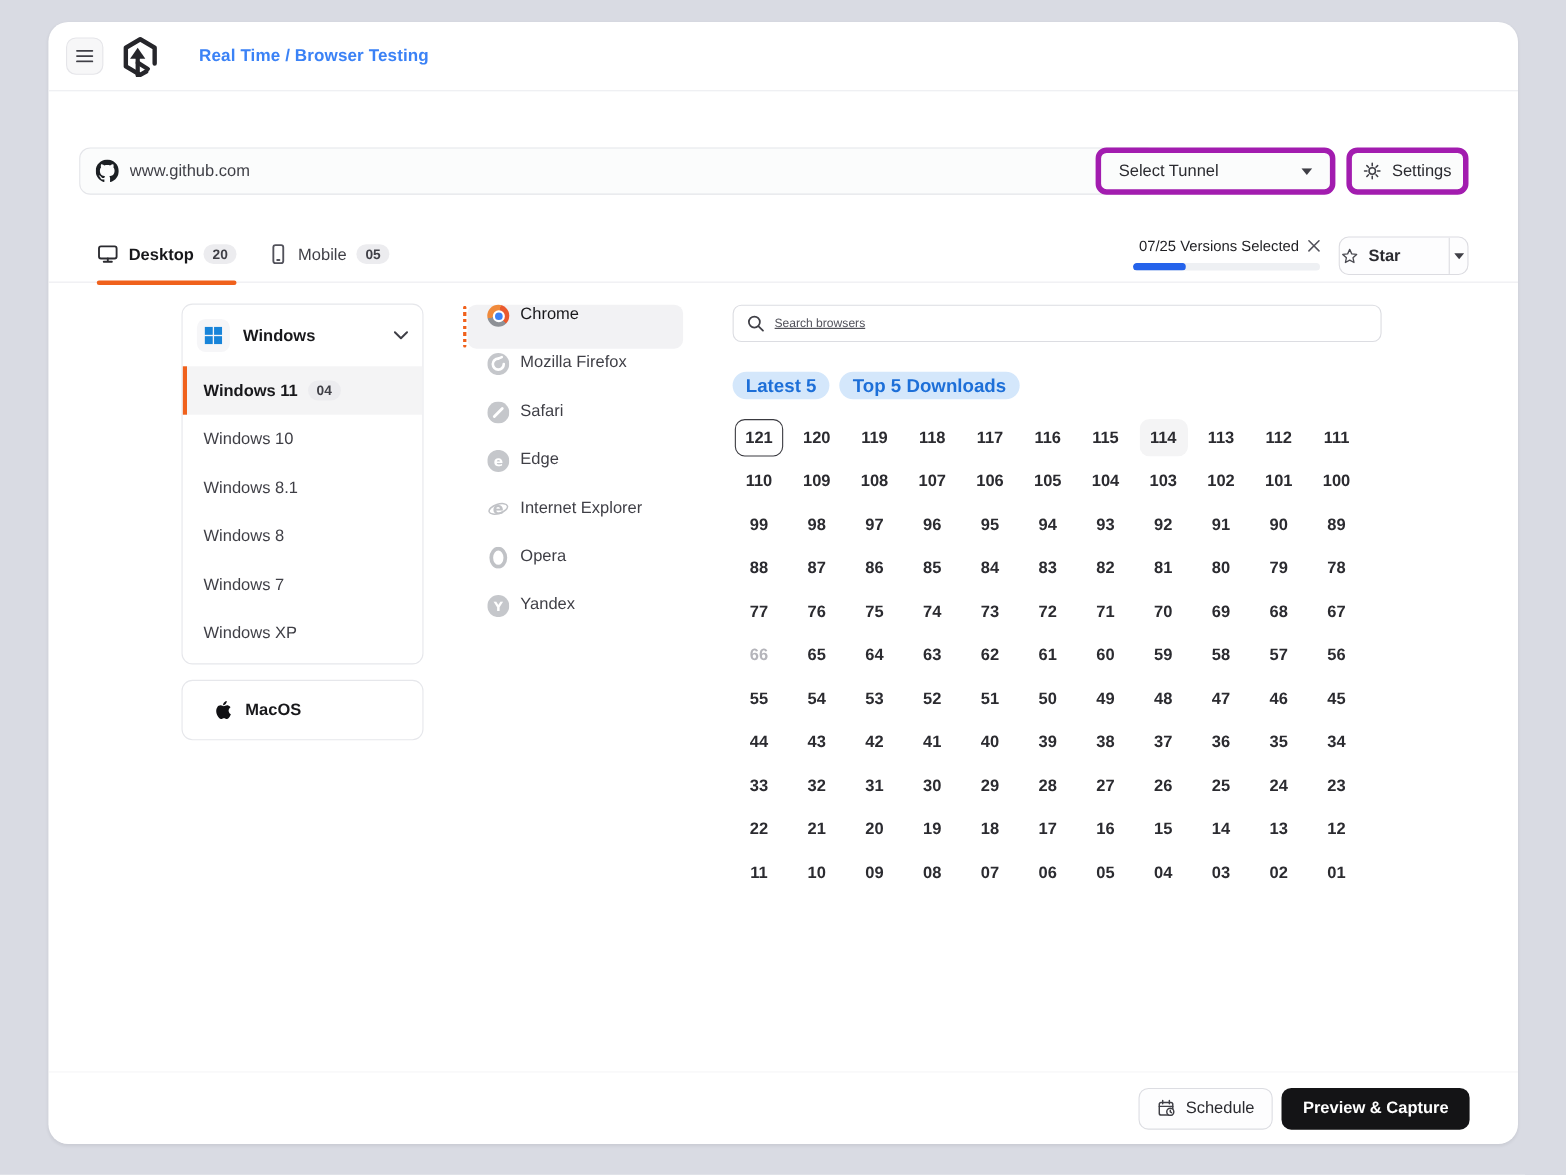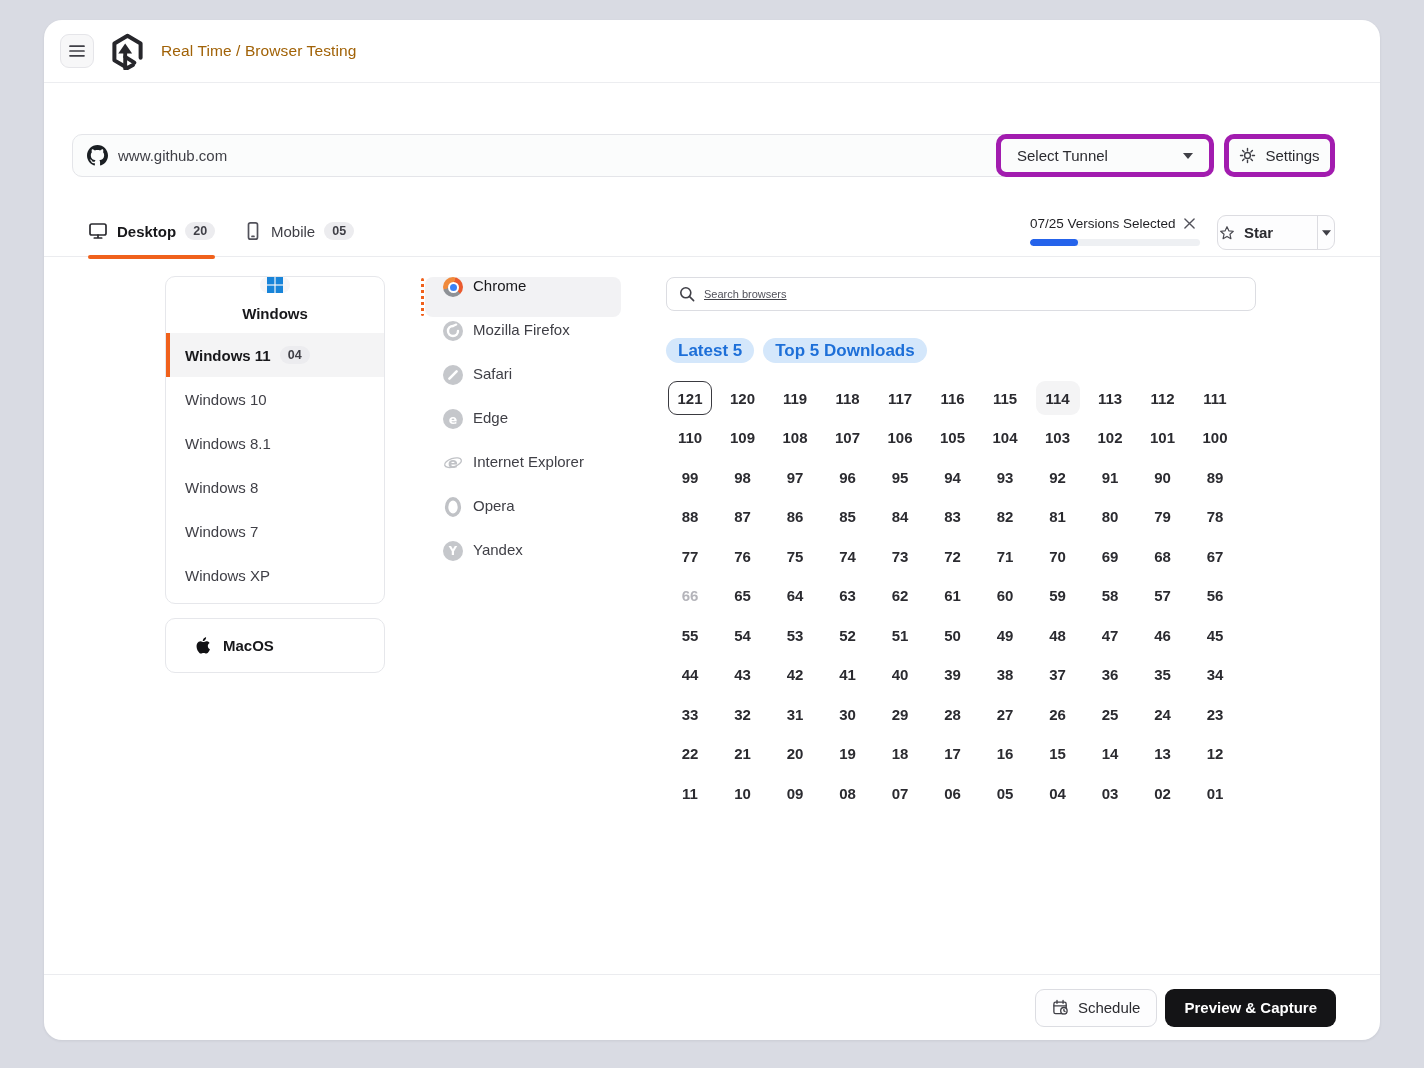--- a/index.html
+++ b/index.html
@@ -28,21 +28,21 @@
   .card-header{
     position:absolute;top:0;left:0;right:0;height:63px;
     border-bottom:1px solid #ECEDF0;
     display:flex;align-items:center;gap:15px;padding:0 16px;
   }
   .hamburger{
     width:34px;height:34px;border:1px solid #E5E5E9;border-radius:9px;
     background:#F7F7F8;display:flex;align-items:center;justify-content:center;cursor:pointer;
   }
   .logo{width:37px;height:37px;display:flex;align-items:center;justify-content:center;}
-  .page-title{font-size:15.5px;font-weight:400;color:#a16207;letter-spacing:.1px;}
+  .page-title{font-size:15.5px;font-weight:700;color:#3b82f6;letter-spacing:.1px;margin-left:20px;}
   
   .url-input{
     position:absolute;left:28px;top:114px;width:981px;height:43px;
     border:1px solid #E4E5E9;border-radius:10px;background:#FBFCFC;
     display:flex;align-items:center;gap:10px;padding:0 14px;
   }
   .url-input input{
     border:none;outline:none;background:transparent;flex:1;
     font-size:15px;color:#3F3F46;font-family:"Liberation Sans",sans-serif;
   }
@@ -63,36 +63,36 @@
   .tab.active{font-weight:700;color:#18181B;}
   .tab.active::after{
     content:'';position:absolute;left:0;right:0;bottom:-2px;height:4px;
     background:var(--orange);border-radius:3px;
   }
   .badge{
     background:#ECECEF;border-radius:20px;padding:2.5px 8px;
     font-size:12.5px;font-weight:600;color:#3F3F46;line-height:1;
   }
   .status-block{position:absolute;left:986px;top:196px;width:170px;}
-  .status-row{display:flex;align-items:center;justify-content:flex-start;}
+  .status-row{display:flex;align-items:center;justify-content:flex-end;}
   .status-text{font-size:13.5px;color:#1F1F23;white-space:nowrap;}
   .close-btn{cursor:pointer;display:flex;margin-left:8px;}
   .progress-track{margin-top:8px;height:7px;border-radius:5px;background:#EEF0F3;overflow:hidden;}
   .progress-fill{height:100%;background:var(--blue);border-radius:5px;width:0;}
   .star-group{
     position:absolute;left:1173px;top:195px;height:35px;width:118px;
     border:1px solid #DCDCE1;border-radius:9px;background:#FDFDFE;
     display:flex;align-items:stretch;overflow:hidden;gap:44px;
   }
   .star-main{flex:1;display:flex;align-items:center;justify-content:center;gap:8px;font-size:15px;font-weight:600;color:#2B2B30;cursor:pointer;}
   .star-caret{width:33px;border-left:1px solid #DCDCE1;display:flex;align-items:center;justify-content:center;cursor:pointer;}
   
   .os-panel{position:absolute;left:121px;top:256px;width:220px;}
   .os-card{border:1px solid var(--border);border-radius:10px;background:#fff;overflow:hidden;padding-bottom:6px;}
-  .os-head{height:56px;display:flex;align-items:center;gap:12px;padding:0 13px;cursor:pointer;flex-direction:column;}
+  .os-head{height:56px;display:flex;align-items:center;gap:12px;padding:0 13px;cursor:pointer;}
   .os-head-icon{width:30px;height:30px;border-radius:8px;background:#F6F6F8;display:flex;align-items:center;justify-content:center;}
   .os-head-label{font-size:15px;font-weight:600;color:#18181B;}
   .os-head-chevron{margin-left:auto;display:flex;}
   .os-item{
     position:relative;height:44px;display:flex;align-items:center;
     padding:0 19px;font-size:15px;color:#3F3F46;cursor:pointer;
   }
   .os-item.selected{background:#F4F4F5;color:#18181B;font-weight:700;}
   .os-item.selected::before{
     content:'';position:absolute;left:0;top:0;bottom:0;width:3.5px;background:var(--orange);

